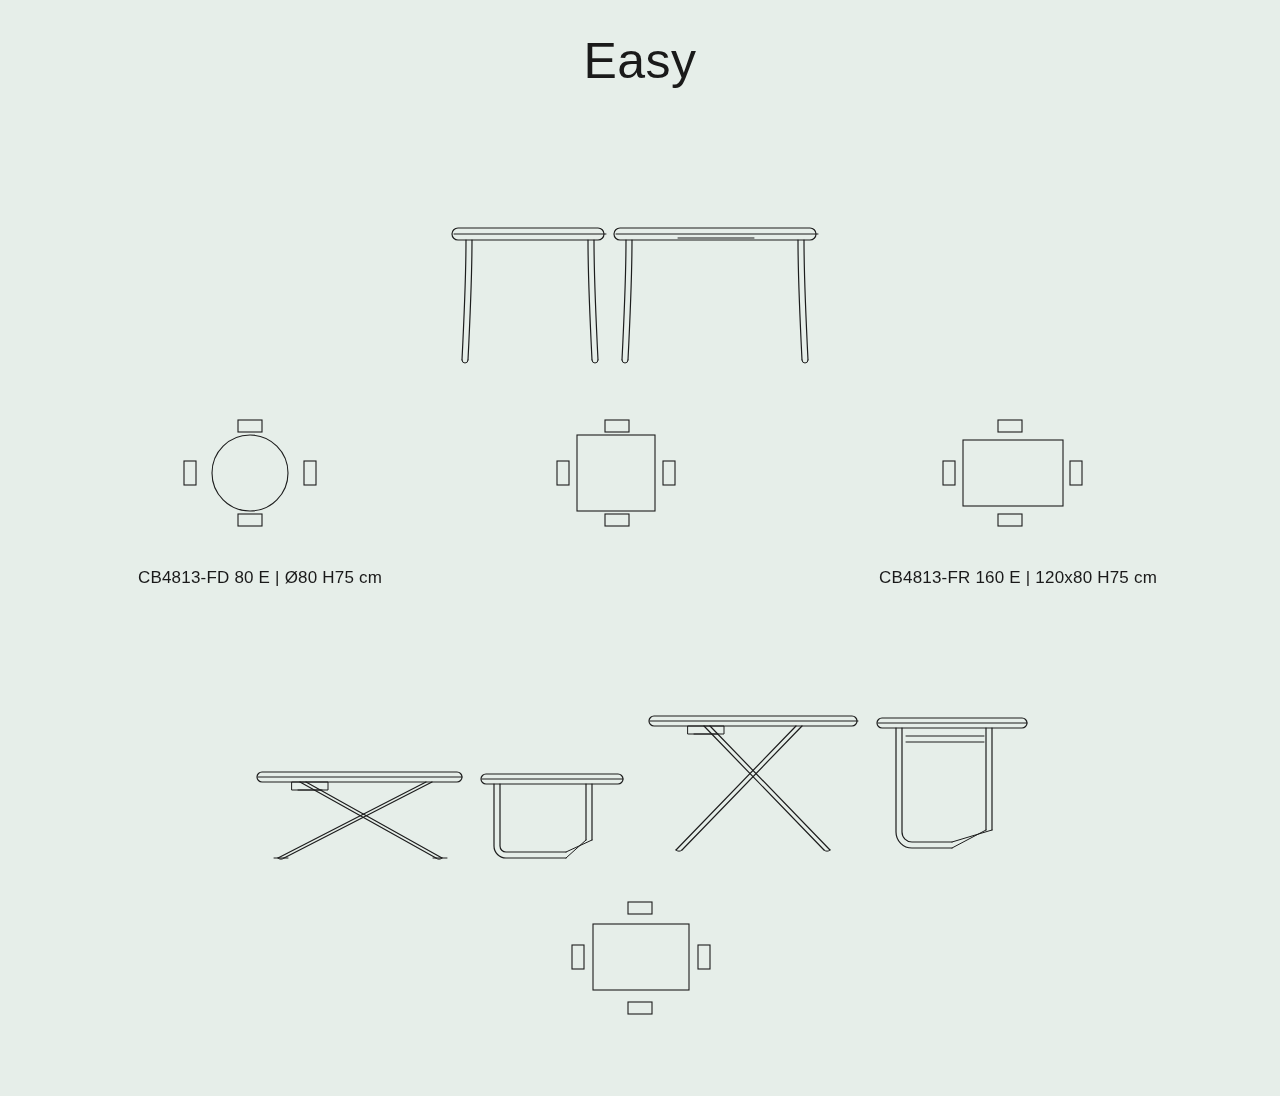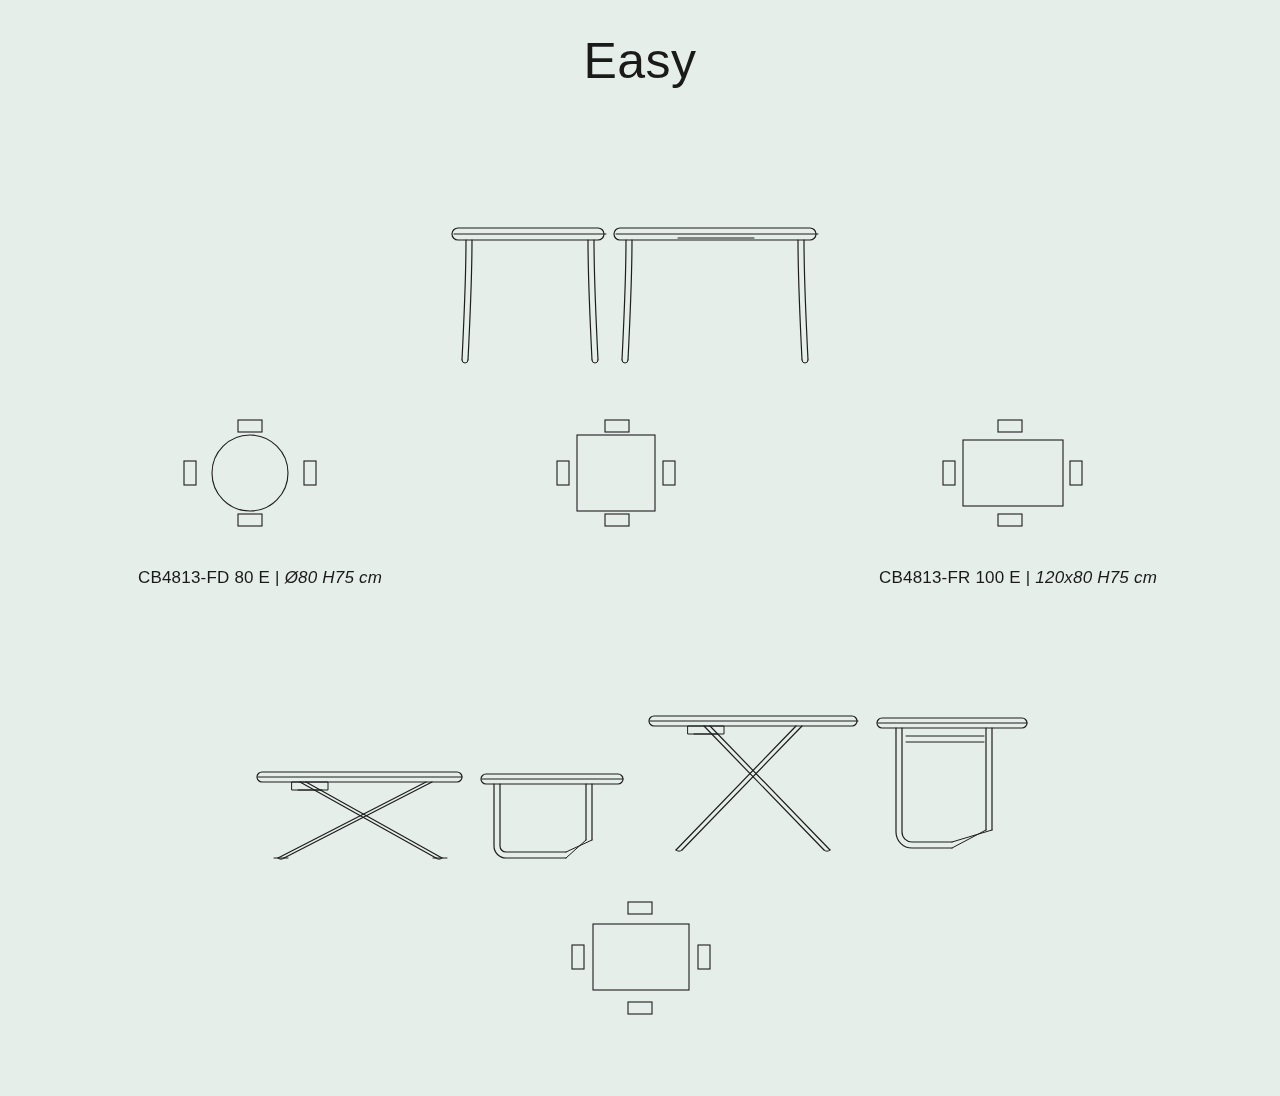--- a/index.html
+++ b/index.html
@@ -36,21 +36,20 @@
     font-size: 17px;
     letter-spacing: 0.2px;
     white-space: nowrap;
     text-align: center;
   }
   .caption .code {
     font-style: normal;
     margin-top: 36px;
   }
   .caption .dim {
-    font-style: italic;
   }
   .fig {
     position: absolute;
   }
   svg {
     display: block;
     overflow: visible;
   }
   .ln {
     fill: none;
@@ -140,21 +139,21 @@
       <rect class="plan" x="140" y="43" width="12" height="24"></rect>
     </svg>
   </div>
 
   <div class="caption" style="left:60px; top:568px; width:400px;">
     <span class="code">CB4813-FD 80 E</span><span class="code"> | </span><span class="dim">Ø80 H75 cm</span>
   </div>
 
 
   <div class="caption" style="left:818px; top:568px; width:400px;">
-    <span class="code">CB4813-FR 100 E</span><span class="code"> | </span><span class="dim">120x80 H75 cm</span>
+    <span class="code">CB4813-FR 160 E</span><span class="code"> | </span><span class="dim">120x80 H75 cm</span>
   </div>
 
   <div class="fig" style="left:258px; top:766px;">
     <svg width="210" height="110" viewBox="0 0 210 110">
       <path class="ln" d="M4 6 h195 a5 5 0 0 1 5 5 a5 5 0 0 1 -5 5 h-195 a5 5 0 0 1 -5 -5 a5 5 0 0 1 5 -5 z"></path>
       <path class="ln-thin" d="M0 11 h204"></path>
 
       <path class="ln-thin" d="M34 16 h36 v8 h-36 z"></path>
       <path class="ln-thin" d="M40 24 h24"></path>
 

